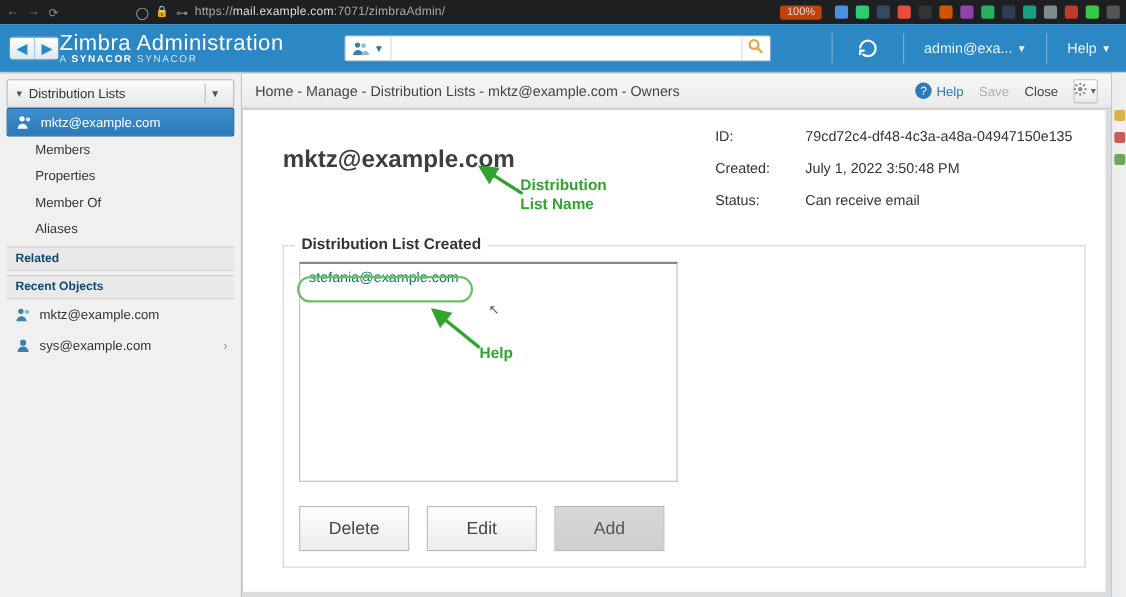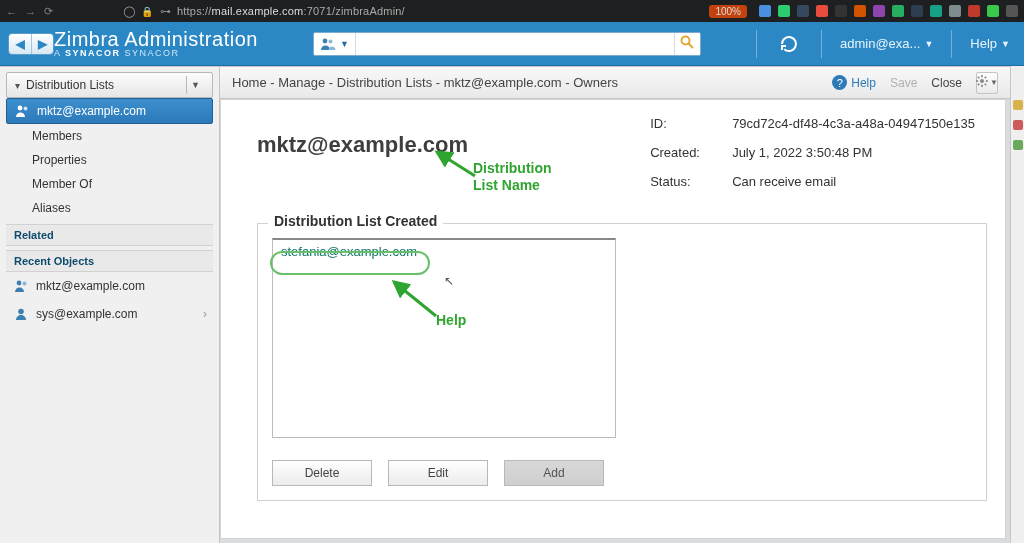--- a/index.html
+++ b/index.html
@@ -88,21 +88,21 @@
 
   
   .fset{border:1px solid #d0d0d0; margin-top:26px; padding:0; position:relative; width:730px;}
   .fset .legend{position:absolute; top:-11px; left:10px; background:#fff; padding:0 6px; color:#333; font-size:14px; font-weight:bold;}
   .owners-box{margin:14px; height:200px; border:1px solid #bcbcbc; border-top:2px solid #888; width:344px; background:#fff; overflow:auto;}
   .owners-box .row{padding:4px 8px; font-size:13px; color:#0f766e; border-bottom:1px solid transparent;}
 
   .circle-highlight{position:absolute; border:2px solid #69c069; border-radius:14px; pointer-events:none;}
 
   .btn-row{display:flex; gap:16px; padding:8px 14px 14px 14px;}
-  .btn{width:100px; height:26px; border:1px solid #b8b8b8; background:linear-gradient(#fefefe,#ececec); color:#444; cursor:pointer; font-size:12px;}
+  .btn{width:100px; height:41px; border:1px solid #b8b8b8; background:linear-gradient(#fefefe,#ececec); color:#444; cursor:pointer; font-size:16px;}
   .btn.primary{background:linear-gradient(#d7d7d7,#cfcfcf); color:#555;}
 
   
   .side-rail{width:14px; background:#efefef; border-left:1px solid #c6c6c6; display:flex; flex-direction:column; align-items:center; gap:10px; padding-top:34px;}
   .side-rail i{width:10px;height:10px;background:#d99; border-radius:2px; display:block;}
 
   
   .cursor-g{position:absolute; left:186px; top:36px; font-size:12px; color:#555;}
 
 </style>

